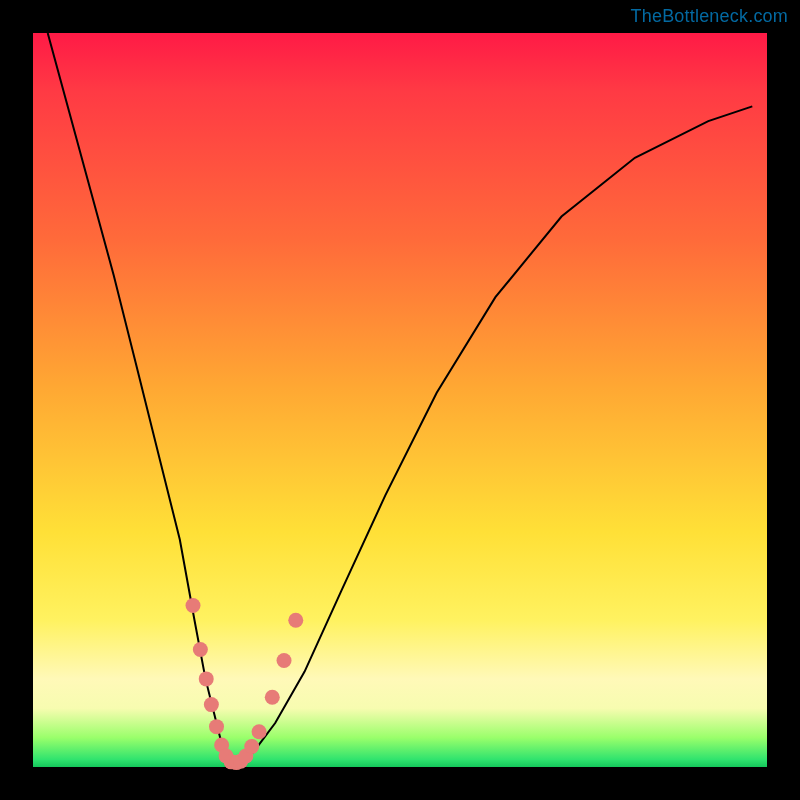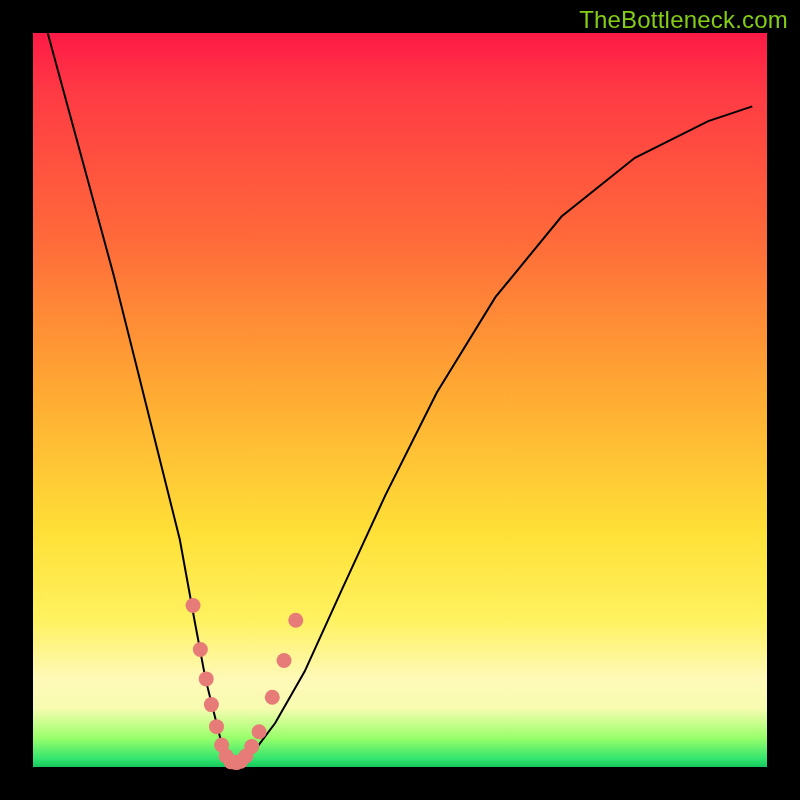--- a/index.html
+++ b/index.html
@@ -35,22 +35,22 @@
       #f7fcb0 92%,
       #9aff6b 96%,
       #2fe36e 99%,
       #15c75b 100%
     );
   }
   .watermark {
     position: absolute;
     top: 6px;
     right: 12px;
-    color: #84cc16;
-    font-size: 24px;
+    color: #0369a1;
+    font-size: 18px;
     letter-spacing: 0.2px;
     font-weight: 500;
   }
   svg.curve {
     position: absolute;
     left: 0;
     top: 0;
     width: 734px;
     height: 734px;
     overflow: visible;

